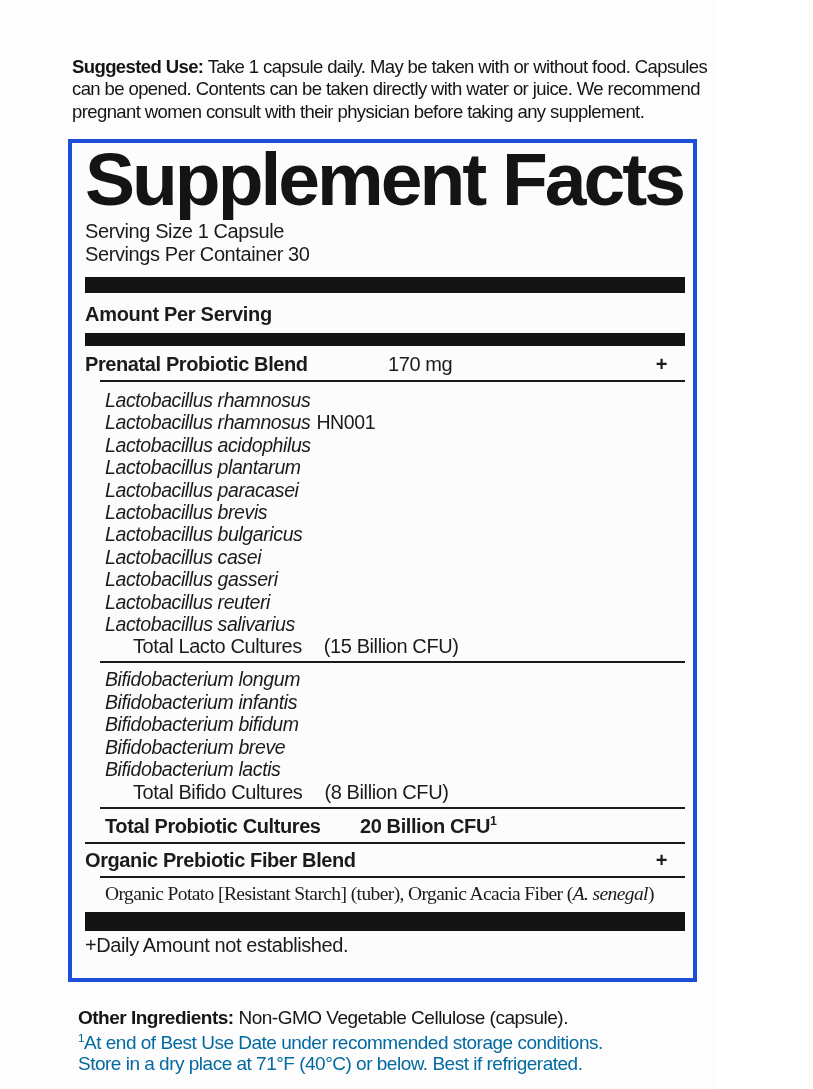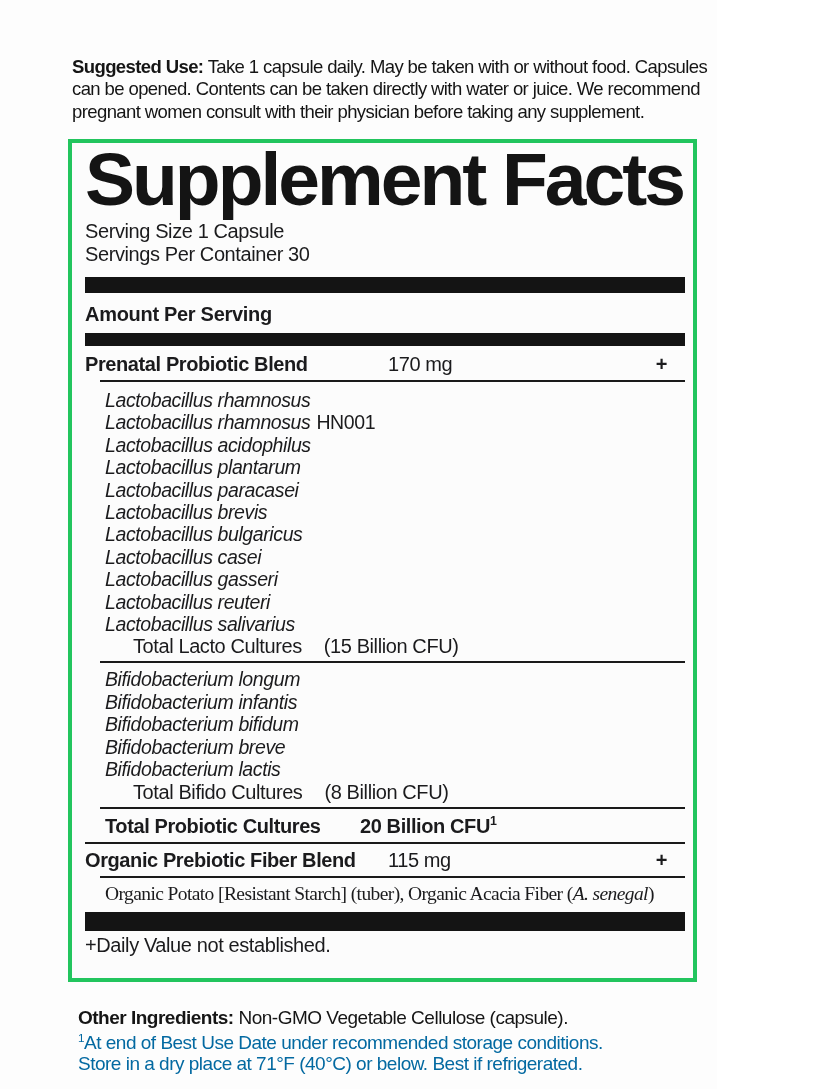--- a/index.html
+++ b/index.html
@@ -18,21 +18,21 @@
     font-size:18.5px; line-height:22.5px; letter-spacing:-0.6px;
     color:#151515;
   }
   .suggested .lbl { font-weight:bold; }
 
   
   .facts-box {
     position:absolute; left:68px; top:139px;
     width:629px; height:843px;
     box-sizing:border-box;
-    border:4px solid #22c55e;
+    border:4px solid #1d4ed8;
     background:#fcfcfc;
     padding:0 8px 0 13px;
   }
 
   .title {
     font-size:75px; font-weight:bold; letter-spacing:-3px;
     line-height:66px; margin-top:3px; color:#141414;
     white-space:nowrap;
   }
 
@@ -142,29 +142,28 @@
     <div class="rule inset"></div>
 
     <div class="row sub">
       <span class="label">Total Probiotic Cultures</span>
       <span class="amount shift"><span>20 Billion CFU</span><sup>1</sup></span>
     </div>
     <div class="rule"></div>
 
     <div class="row" style="margin-top:4px;">
       <span class="label">Organic Prebiotic Fiber Blend</span>
-      <span class="amount">115 mg</span>
       <span class="dv">+</span>
     </div>
     <div class="rule inset"></div>
 
     <div class="fiber-desc"><span>Organic Potato [Resistant Starch] (tuber), Organic Acacia Fiber (</span><span class="it">A. senegal</span><span>)</span></div>
 
     <div class="bar bar3"></div>
 
-    <div class="dv-note">+Daily Value not established.</div>
+    <div class="dv-note">+Daily Amount not established.</div>
   </div>
 
   <p class="other-ing"><span class="lbl">Other Ingredients:</span><span> Non-GMO Vegetable Cellulose (capsule).</span></p>
 
   <p class="footnote"><sup>1</sup><span>At end of Best Use Date under recommended storage conditions.</span><br><span>Store in a dry place at 71°F (40°C) or below. Best if refrigerated.</span></p>
 
 </div>
 
 </body></html>

